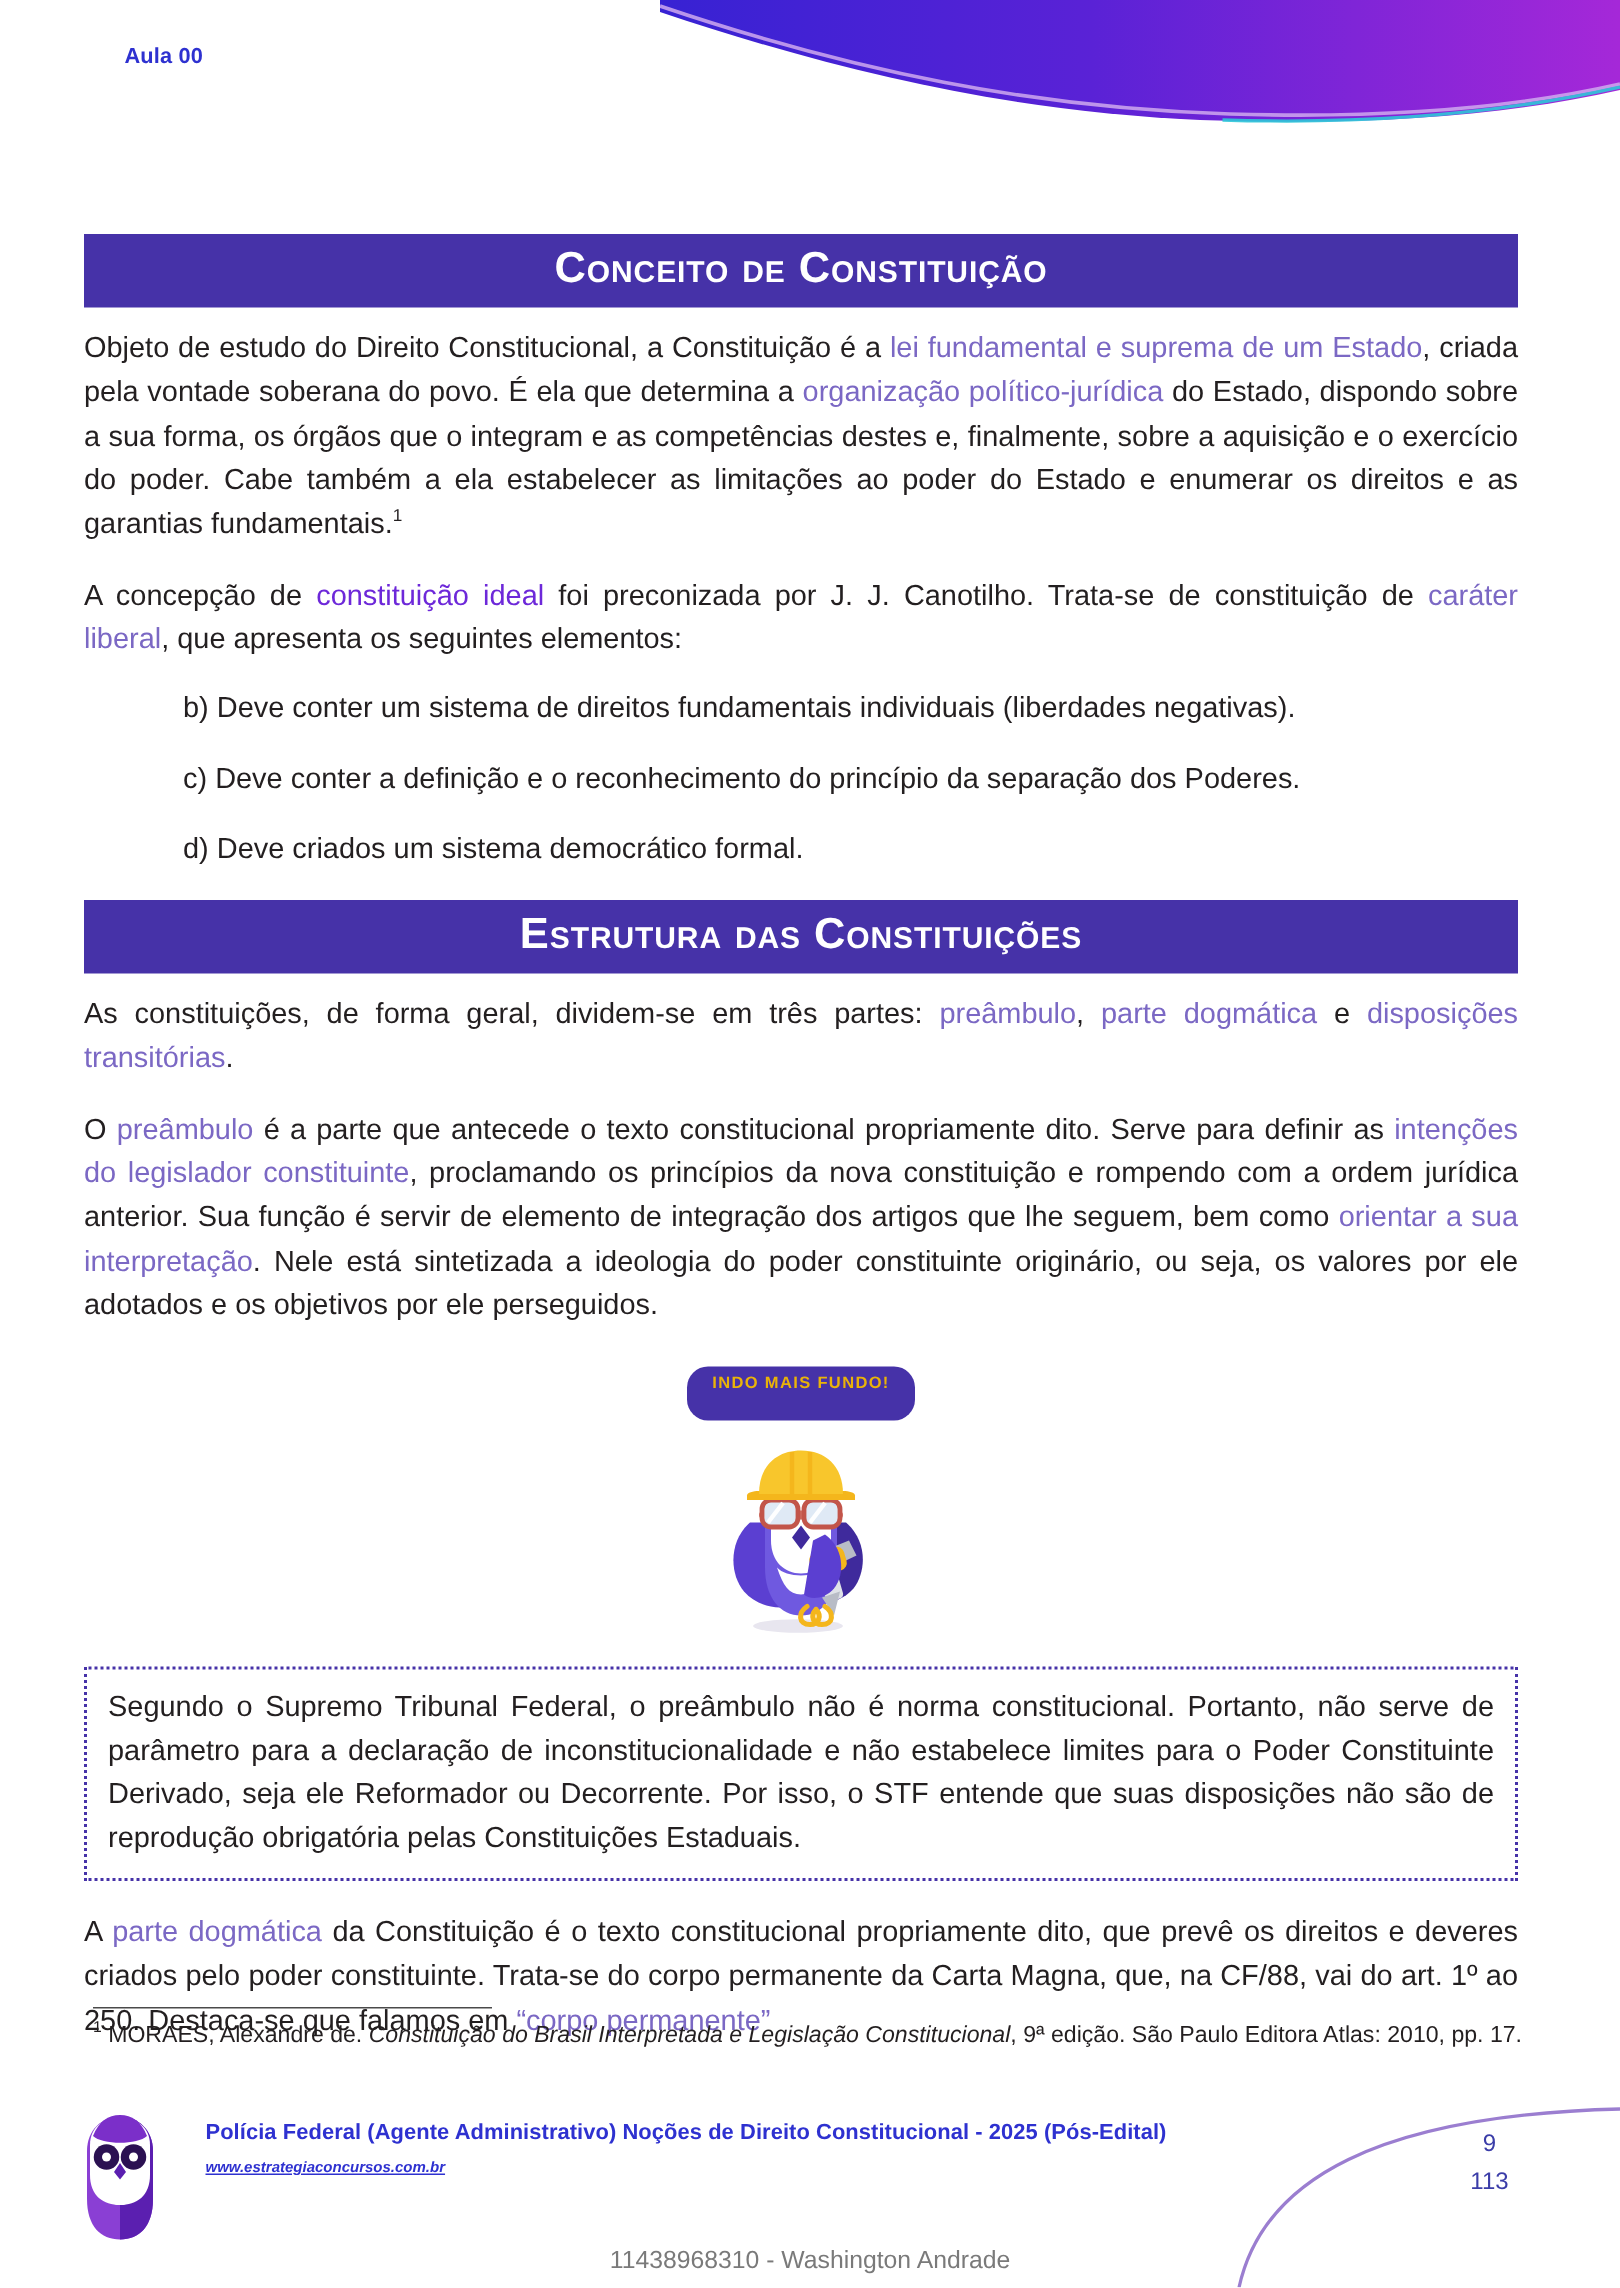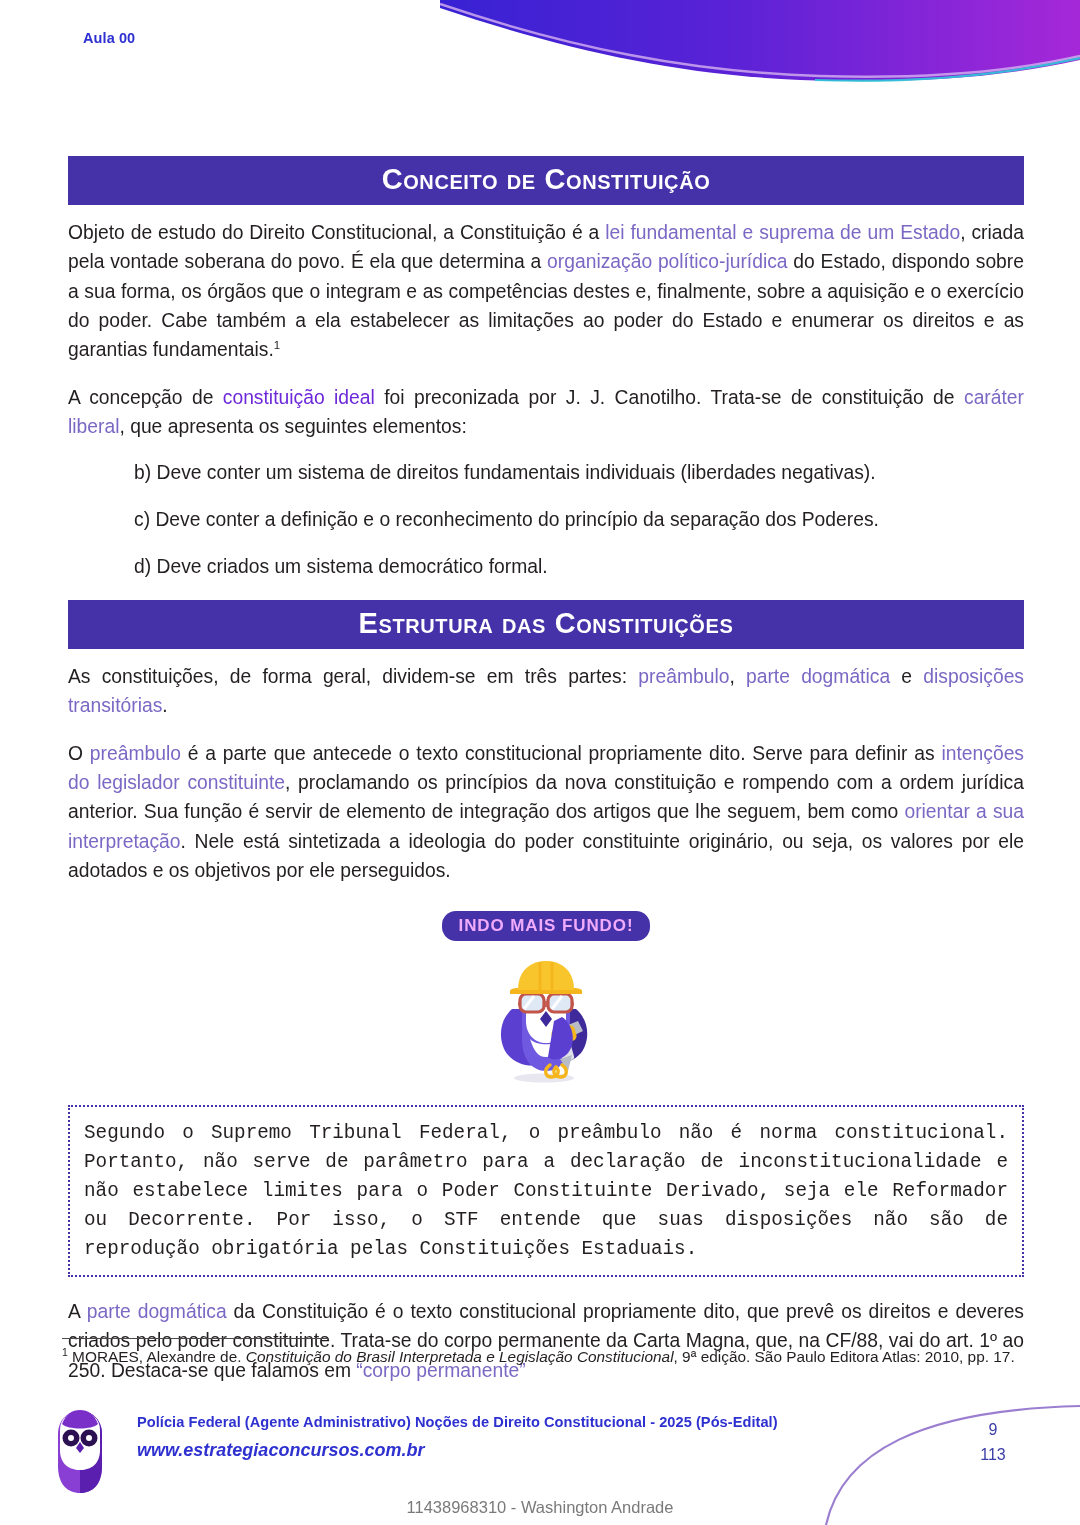--- a/index.html
+++ b/index.html
@@ -36,21 +36,21 @@
     font-size: 14.5px;
     font-weight: bold;
     color: #2e31d0;
     letter-spacing: .1px;
     white-space: nowrap;
   }
 
   
   #content {
     position: absolute;
-    left: 68px;
+    left: 56px;
     top: 156px;
     width: 956px;
   }
 
   .section-banner {
     background: #4632a8;
     color: #ffffff;
     text-align: center;
     padding: 9px 0 11px;
     margin: 0 0 13px 0;
@@ -96,36 +96,35 @@
   ul.letter-list li:last-child { margin-bottom: 0; }
 
   
   #mascot-block {
     margin: 26px 0 18px 0;
     text-align: center;
   }
   .badge-pill {
     display: inline-block;
     background: #4632a8;
-    color: #f0abfc;
-    font-size: 17px;
+    color: #eab308;
+    font-size: 11px;
     font-weight: bold;
     letter-spacing: .9px;
-    padding: 6px 17px 7px;
+    padding: 6px 17px 19px;
     border-radius: 14px;
     line-height: 1;
   }
   #mascot-art { display: block; margin: 6px auto 0; }
 
   
   #note-box {
     border: 2px dotted #4632a8;
     padding: 12px 14px 11px 14px;
     margin: 16px 0 20px 0;
-    font-family: Liberation Mono, monospace;
   }
   #note-box p {
     margin: 0;
     font-size: 19.3px;
     line-height: 1.5;
     text-align: justify;
     color: #231f20;
   }
 
   
@@ -172,25 +171,26 @@
   }
   #footer-text .f-course {
     font-size: 14.6px;
     font-weight: bold;
     color: #2e31d0;
     white-space: nowrap;
     letter-spacing: .05px;
   }
   #footer-text .f-site {
     margin-top: 10px;
-    font-size: 18px;
+    font-size: 10px;
     font-weight: bold;
     font-style: italic;
     color: #2e31d0;
     white-space: nowrap;
+    text-decoration: underline;
   }
   #footer-pages {
     position: absolute;
     right: 52px;
     top: 18px;
     text-align: center;
     width: 70px;
     color: #3b3da8;
   }
   #footer-pages .pg {

